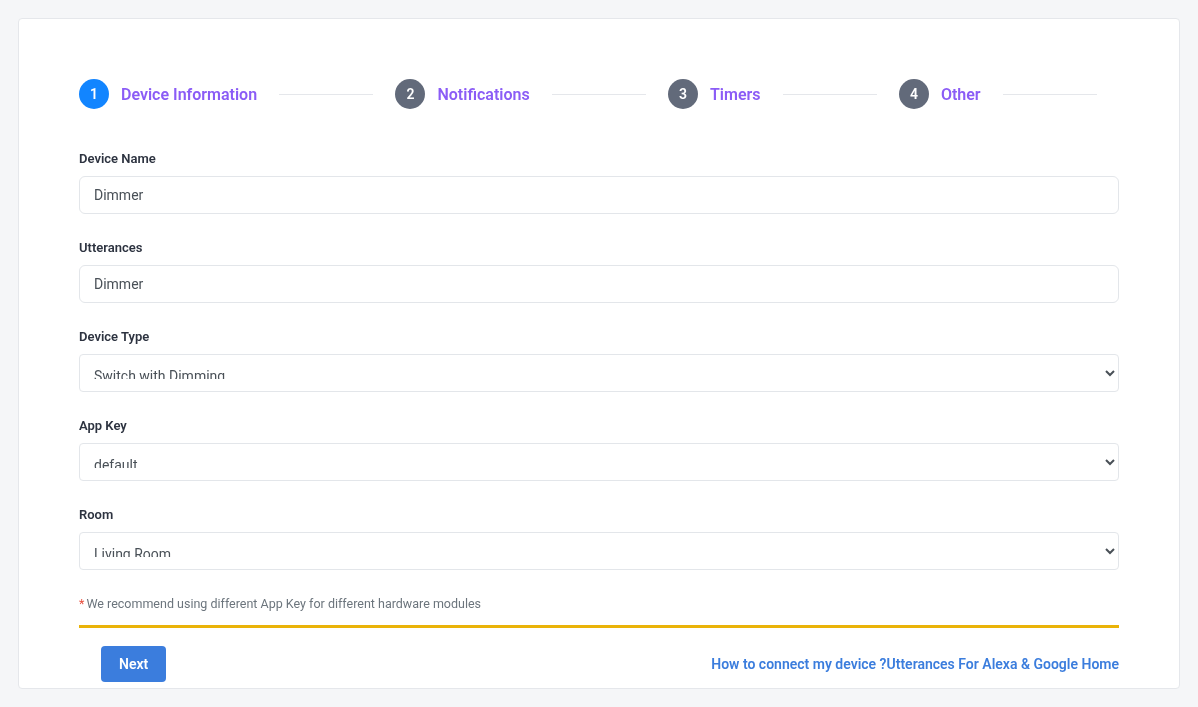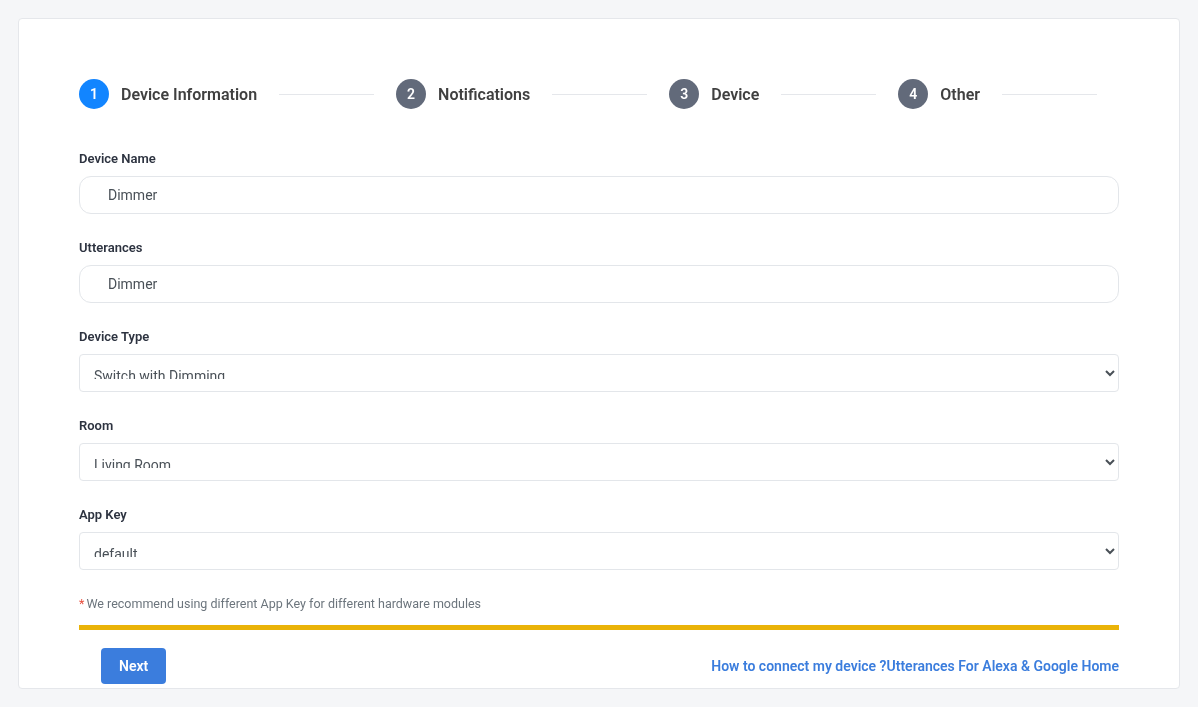--- a/index.html
+++ b/index.html
@@ -47,21 +47,21 @@
     }
     .step-circle.active {
       background-color: #1285ff;
     }
     .step-circle.inactive {
       background-color: #626a7a;
     }
     .step-label {
       font-size: 16px;
       font-weight: 600;
-      color: #404040;
+      color: #8b5cf6;
       text-align: right;
     }
     .step-divider {
       flex: 1;
       height: 1px;
       background-color: #e5e7eb;
       margin: 0 22px;
     }
     .form-group {
       margin-bottom: 26px;
@@ -70,22 +70,22 @@
       display: block;
       font-size: 13px;
       font-weight: 600;
       color: #2d3340;
       margin-bottom: 10px;
     }
     .form-input {
       width: 100%;
       height: 38px;
       border: 1px solid #e3e6ea;
-      border-radius: 12px;
-      padding: 0 28px;
+      border-radius: 6px;
+      padding: 0 14px;
       font-size: 14px;
       color: #495057;
       font-family: inherit;
       background-color: #fff;
     }
     .form-select {
       width: 100%;
       height: 38px;
       border: 1px solid #e3e6ea;
       border-radius: 4px;
@@ -93,21 +93,21 @@
       font-size: 14px;
       color: #495057;
       font-family: inherit;
       background-color: #fff;
       appearance: auto;
     }
     .hint-text {
       font-size: 12.5px;
       color: #6c757d;
       padding-bottom: 14px;
-      border-bottom: 5px solid #eab308;
+      border-bottom: 3px solid #eab308;
       margin-bottom: 18px;
     }
     .hint-text .asterisk {
       color: #e74c3c;
       margin-right: 2px;
     }
     .footer-row {
       display: flex;
       align-items: center;
       justify-content: space-between;
@@ -146,21 +146,21 @@
       <div class="step-label">Device Information</div>
     </div>
     <div class="step-divider"></div>
     <div class="step">
       <div class="step-circle inactive">2</div>
       <div class="step-label">Notifications</div>
     </div>
     <div class="step-divider"></div>
     <div class="step">
       <div class="step-circle inactive">3</div>
-      <div class="step-label">Device</div>
+      <div class="step-label">Timers</div>
     </div>
     <div class="step-divider"></div>
     <div class="step">
       <div class="step-circle inactive">4</div>
       <div class="step-label">Other</div>
     </div>
     <div class="step-divider"></div>
   </div>
 
   <div class="form-group">
@@ -174,30 +174,30 @@
   </div>
 
   <div class="form-group">
     <label class="form-label">Device Type</label>
     <select class="form-select">
       <option>Switch with Dimming</option>
     </select>
   </div>
 
   <div class="form-group">
+    <label class="form-label">App Key</label>
+    <select class="form-select">
+      <option>default</option>
+    </select>
+  </div>
+
+  <div class="form-group">
     <label class="form-label">Room</label>
     <select class="form-select">
       <option>Living Room</option>
-    </select>
-  </div>
-
-  <div class="form-group">
-    <label class="form-label">App Key</label>
-    <select class="form-select">
-      <option>default</option>
     </select>
   </div>
 
   <div class="hint-text">
     <span class="asterisk">*</span><span>We recommend using different App Key for different hardware modules</span>
   </div>
 
   <div class="footer-row">
     <button class="next-button">Next</button>
     <div class="footer-links">

